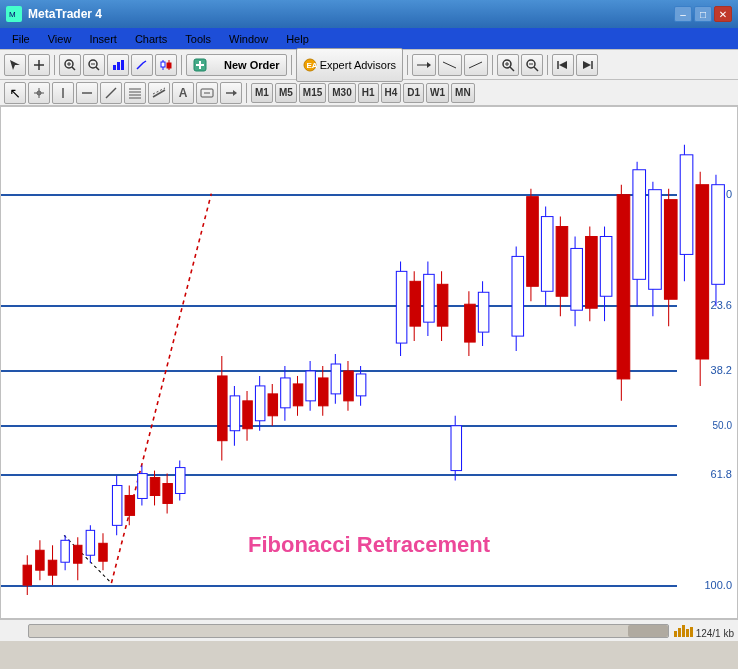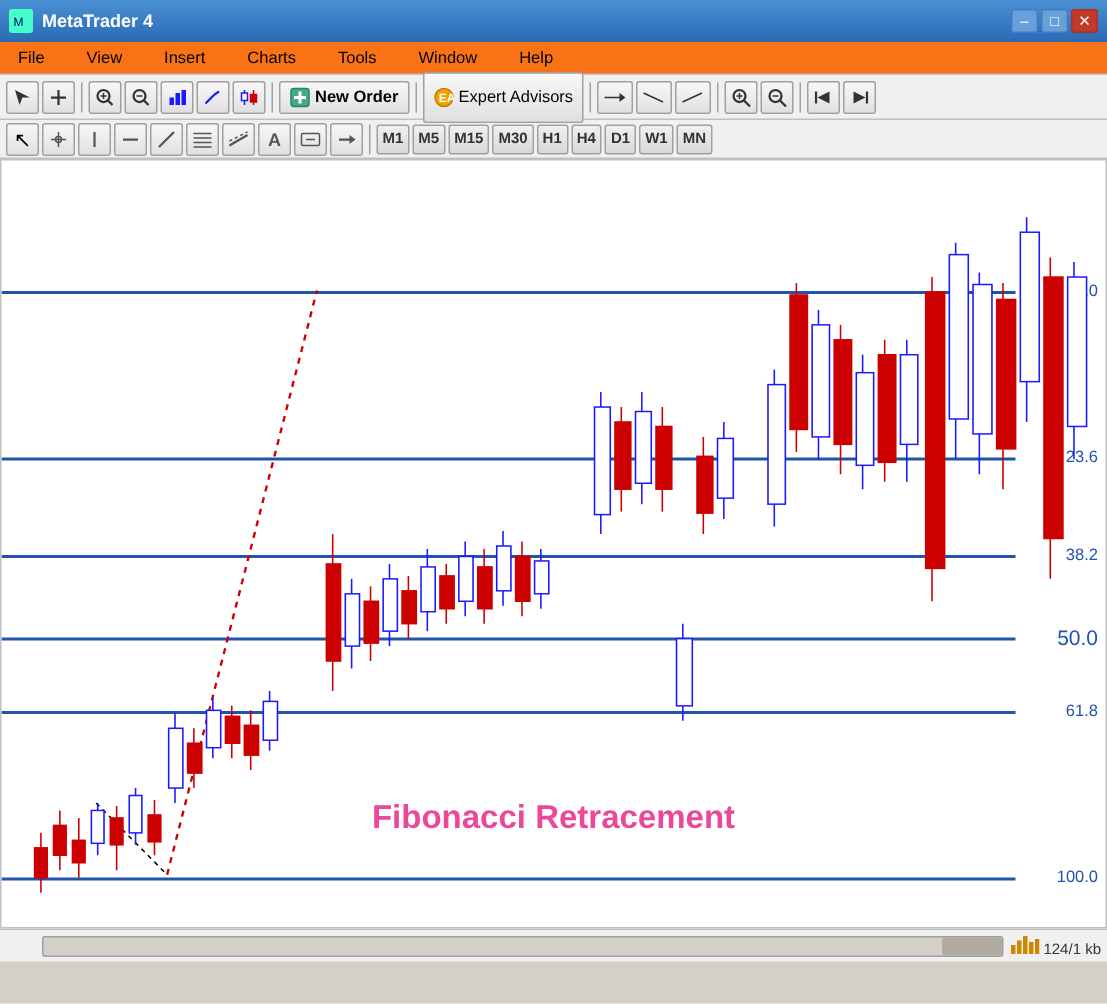--- a/index.html
+++ b/index.html
@@ -49,27 +49,27 @@
       border: 1px solid #3a7fc8;
       color: white;
       font-size: 10px;
       display: flex; align-items: center; justify-content: center;
       cursor: pointer;
       border-radius: 2px;
     }
     .title-btn.close { background: #c0392b; border-color: #a93226; }
     
     .menu-bar {
-      background: #f97316;
+      background: #1d4ed8;
       height: 22px;
       display: flex;
       align-items: center;
       padding: 0 4px;
       border-bottom: 1px solid #c0c0c0;
-      gap: 12px;
+      gap: 2px;
     }
     .menu-item {
       padding: 2px 8px;
       font-size: 11px;
       cursor: pointer;
       border-radius: 2px;
     }
     
     .toolbar1 {
       background: #f0f0f0;
@@ -105,21 +105,21 @@
       background: #a0a0a0;
       margin: 0 2px;
     }
     .new-order-btn {
       background: linear-gradient(to bottom, #f8f8f8, #e0e0e0);
       border: 1px solid #a0a0a0;
       border-radius: 2px;
       height: 22px;
       display: flex; align-items: center;
       padding: 0 6px;
-      gap: 3px;
+      gap: 17px;
       cursor: pointer;
       font-size: 11px;
       font-weight: bold;
     }
     .expert-btn {
       background: linear-gradient(to bottom, #f8f8f8, #e0e0e0);
       border: 1px solid #a0a0a0;
       border-radius: 2px;
       height: 34px;
       display: flex; align-items: center;
@@ -428,21 +428,21 @@
   <div class="fib-line" style="top: 87px;"></div>
   <div class="fib-label" style="top: 87px; right: 5px; color: #2255aa; font-size: 11px; position: absolute; transform: translateY(-50%);">0.0</div>
 
   <div class="fib-line" style="top: 198px;"></div>
   <div class="fib-label" style="top: 198px; right: 5px; color: #2255aa; font-size: 11px; position: absolute; transform: translateY(-50%); padding-left: 36px;">23.6</div>
 
   <div class="fib-line" style="top: 263px;"></div>
   <div class="fib-label" style="top: 263px; right: 5px; color: #2255aa; font-size: 11px; position: absolute; transform: translateY(-50%);">38.2</div>
 
   <div class="fib-line" style="top: 318px;"></div>
-  <div class="fib-label" style="top: 318px; right: 5px; color: #2255aa; font-size: 14px; position: absolute; transform: translateY(-50%);">50.0</div>
+  <div class="fib-label" style="top: 318px; right: 5px; color: #2255aa; font-size: 10px; position: absolute; transform: translateY(-50%);">50.0</div>
 
   <div class="fib-line" style="top: 367px;"></div>
   <div class="fib-label" style="top: 367px; right: 5px; color: #2255aa; font-size: 11px; position: absolute; transform: translateY(-50%);">61.8</div>
 
   <div class="fib-line" style="top: 478px;"></div>
   <div class="fib-label" style="top: 478px; right: 5px; color: #2255aa; font-size: 11px; position: absolute; transform: translateY(-50%);">100.0</div>
 
   <div class="chart-title-label" style="position: absolute; bottom: 60px; left: 50%; transform: translateX(-50%); font-size: 22px; font-weight: bold; color: #ec4899; white-space: nowrap; pointer-events: none;">Fibonacci Retracement</div>
 
   <svg class="chart-svg" viewBox="0 0 700 513" preserveAspectRatio="none" style="position:absolute;top:0;left:0;width:100%;height:100%;">

